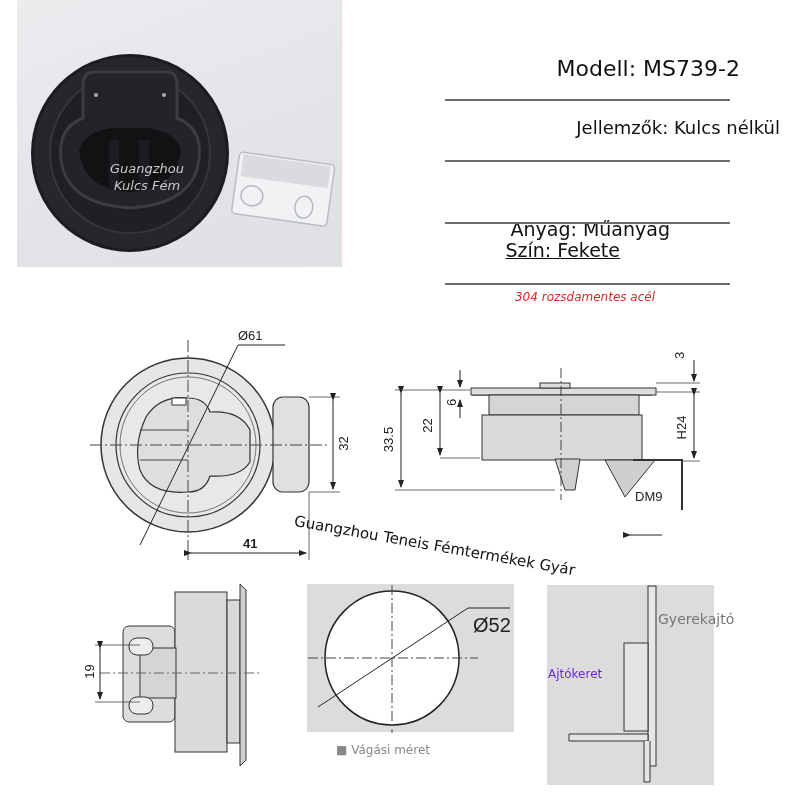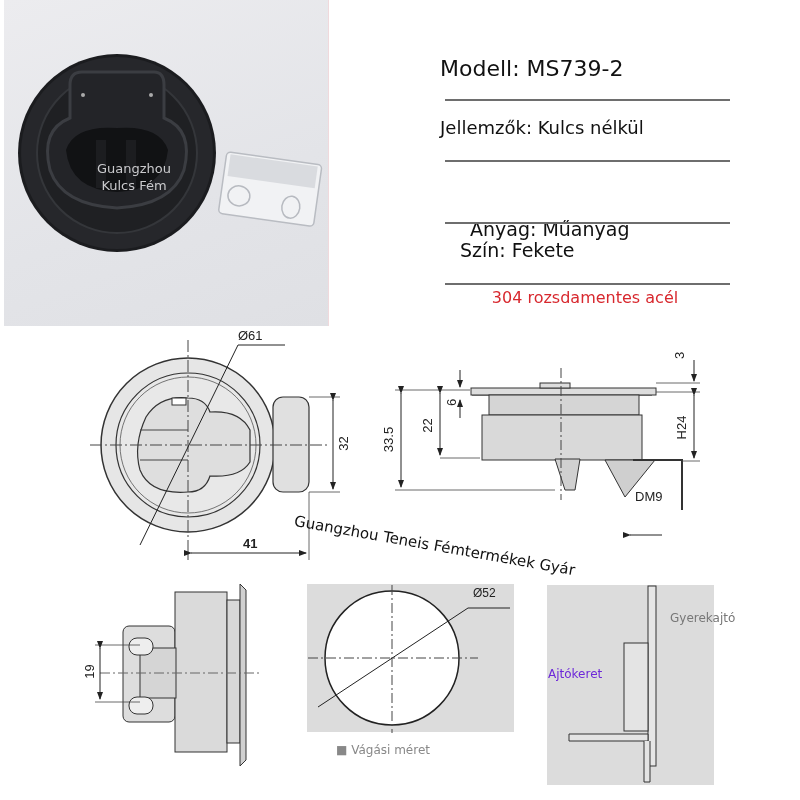--- a/index.html
+++ b/index.html
@@ -5,41 +5,42 @@
     html, body { margin: 0; padding: 0; }
     body {
       width: 800px; height: 800px; position: relative; overflow: hidden;
       background: #ffffff;
       font-family: "DejaVu Sans", sans-serif;
       color: #111;
     }
     .abs { position: absolute; }
     
     .photo {
-      left: 4px; top: 0; width: 324px; height: 326px;
+      left: 17px; top: 0; width: 324px; height: 267px;
       background: linear-gradient(160deg, #ececef 0%, #e3e4e8 60%, #dfe0e4 100%);
       border-right: 1px solid #f0d9dc;
+      font-style: italic;
     }
     .photo-watermark {
       left: 80px; top: 160px; width: 100px; text-align: center;
       color: #c9c9cc; font-size: 13px; line-height: 17px;
     }
     
-    .spec { text-align: left; font-size: 22px; color: #111; white-space: nowrap; }
+    .spec { text-align: right; font-size: 22px; color: #111; white-space: nowrap; }
     .sep { height: 2px; background: #6e6e6e; left: 445px; width: 285px; }
-    .red { color: #d8282e; font-size: 16px; text-align: center; line-height: 23px; }
+    .red { color: #d8282e; font-size: 12px; text-align: center; line-height: 23px; font-style: italic; }
     
     .dim { font-family: "Liberation Sans", sans-serif; font-size: 13px; color: #222; }
     .vert { transform: rotate(-90deg); transform-origin: center center; }
     .watermark-diag {
       left: 296px; top: 512px; font-size: 15px; color: #111;
       transform: rotate(10deg); transform-origin: left top; white-space: nowrap;
     }
     .caption { font-size: 12px; color: #888; }
-    .small-gray { font-size: 12px; color: #777; padding-left: 12px; }
+    .small-gray { font-size: 14px; color: #777; }
     .label-gray { font-size: 12px; color: #6d28d9; }
     svg { position: absolute; overflow: visible; }
   </style>
 </head>
 <body>
 
 <div class="abs photo">
   <svg width="324" height="326">
 
     <circle cx="113" cy="153" r="99" fill="#1b1c1f"></circle>
@@ -65,21 +66,21 @@
     <div>Kulcs Fém</div>
   </div>
 </div>
 
 <div class="abs spec" style="left:440px; top:56px; width:300px;">Modell: MS739-2</div>
 <div class="abs sep" style="top:99px;"></div>
 <div class="abs spec" style="left:440px; top:117px; width:340px; font-size:18px;">Jellemzők: Kulcs nélkül</div>
 <div class="abs sep" style="top:160px;"></div>
 <div class="abs spec" style="left:470px; top:178px; width:200px; font-size:19px;margin-top:40px;">Anyag: Műanyag</div>
 <div class="abs sep" style="top:222px;"></div>
-<div class="abs spec" style="left:460px; top:239px; width:160px; font-size:19px;">Szín: Fekete</div>
+<div class="abs spec" style="left:460px; top:239px; width:160px; font-size:19px;text-decoration:underline;">Szín: Fekete</div>
 <div class="abs sep" style="top:283px;"></div>
 <div class="abs red" style="left:450px; top:286px; width:270px;">
   <div>304 rozsdamentes acél</div>
 </div>
 
 <svg style="left:0; top:0;" width="800" height="800">
   <defs>
     <marker id="arr" markerWidth="8" markerHeight="8" refX="7" refY="4" orient="auto">
       <path d="M0,1 L8,4 L0,7 Z" fill="#222"></path>
     </marker>
@@ -171,17 +172,17 @@
 <div class="abs dim vert" style="left:420px; top:418px;">22</div>
 <div class="abs dim vert" style="left:448px; top:395px;">6</div>
 <div class="abs dim vert" style="left:676px; top:348px;">3</div>
 <div class="abs dim vert" style="left:670px; top:420px;">H24</div>
 <div class="abs dim" style="left:635px; top:489px; font-size:13px;">DM9</div>
 
 <div class="abs watermark-diag">Guangzhou Teneis Fémtermékek Gyár</div>
 
 <div class="abs dim vert" style="left:82px; top:664px;">19</div>
 
-<div class="abs dim" style="left:473px; top:586px; font-size:12px;">Ø52</div>
+<div class="abs dim" style="left:473px; top:614px; font-size:20px;">Ø52</div>
 <div class="abs caption" style="left:336px; top:743px;text-align:right;">■ Vágási méret</div>
 
 <div class="abs small-gray" style="left:658px; top:611px;">Gyerekajtó</div>
 <div class="abs label-gray" style="left:548px; top:667px;">Ajtókeret</div>
 
 </body></html>

